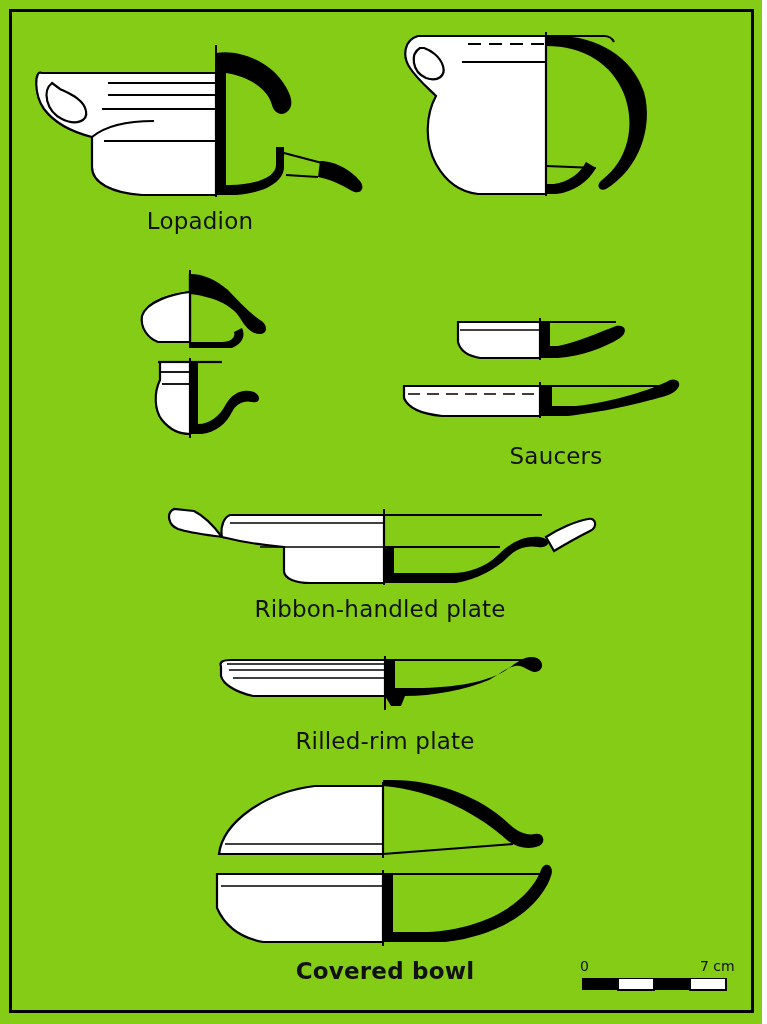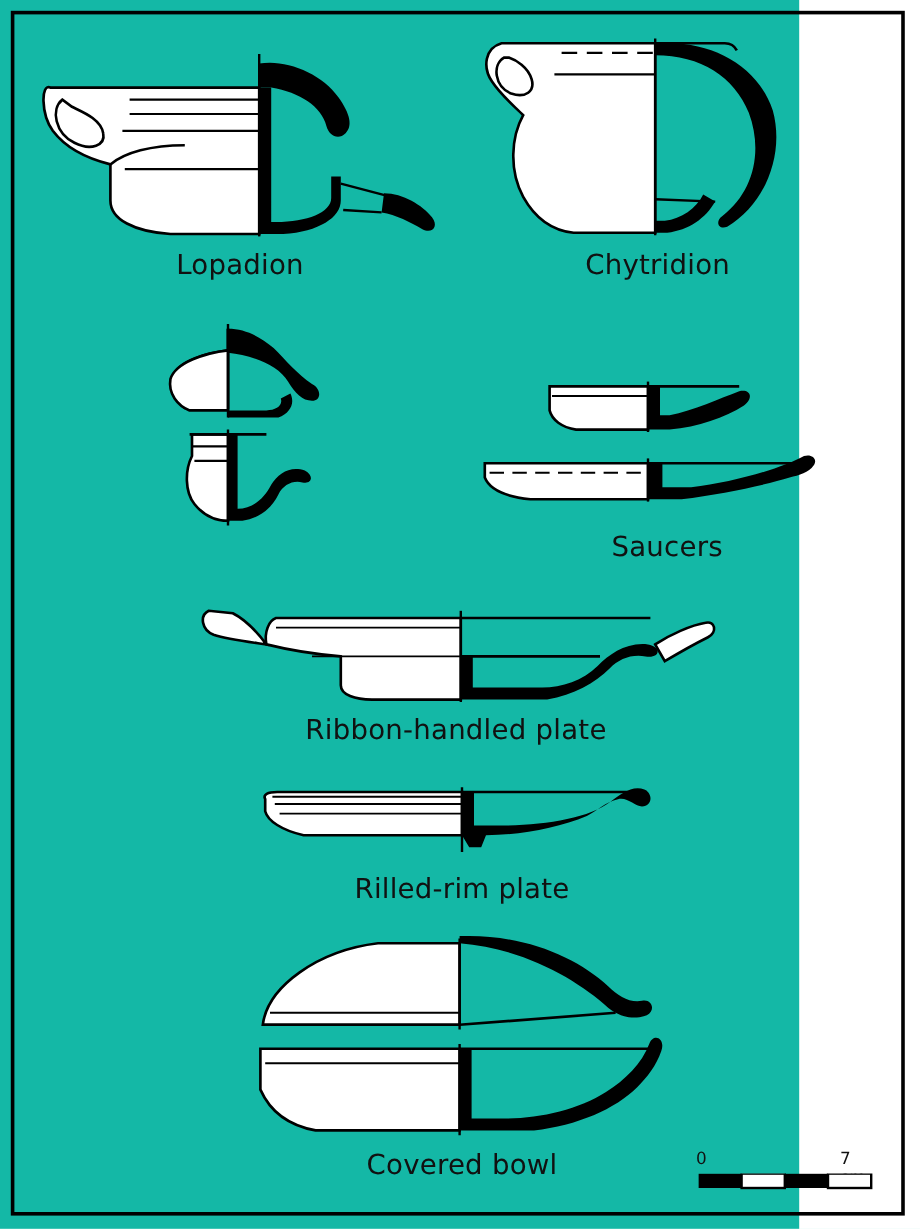--- a/index.html
+++ b/index.html
@@ -8,23 +8,23 @@
     background: #ffffff;
   }
   body {
     width: 767px;
     height: 1024px;
     font-family: "DejaVu Sans", sans-serif;
     overflow: hidden;
   }
   #plate {
     position: relative;
-    width: 666px;
+    width: 762px;
     height: 1024px;
-    background: #14b8a6;
+    background: #84cc16;
   }
   .frame {
     position: absolute;
     left: 9px;
     top: 9px;
     width: 745px;
     height: 1004px;
     border: 3px solid #000000;
     box-sizing: border-box;
   }
@@ -109,21 +109,20 @@
                L188,140 C182,152 170,160 156,162 L148,162 Z" fill="#000000"></path>
       <path d="M148,144 L198,146" fill="none" stroke="#000000" stroke-width="2"></path>
 
       <path d="M148,14 L148,24 C186,24 214,42 226,72 C238,104 230,138 204,158
                C198,162 200,170 208,167 C240,148 256,106 246,70
                C234,34 198,14 160,14 Z" fill="#000000"></path>
 
       <path d="M148,14 L206,14 C210,14 214,16 216,20" fill="none" stroke="#000000" stroke-width="2.2"></path>
     </svg>
   </div>
-  <div class="caption" style="left:398px; top:208px; width:300px;">Chytridion</div>
 
   <div class="fig" style="left:128px; top:262px; width:200px; height:180px;">
     <svg width="200" height="180" viewBox="0 0 200 180">
 
       <path d="M62,12 L62,30 C46,32 20,38 16,52 C14,62 18,72 26,78 L62,78 L62,12
                M62,30 L62,78" fill="#ffffff" stroke="#000000" stroke-width="2.2"></path>
       <path d="M62,12 L62,30 C44,32 18,40 14,54 C12,66 20,76 30,80 L62,80 Z" fill="#ffffff" stroke="#000000" stroke-width="2.2"></path>
 
       <path d="M62,8 L62,86" fill="none" stroke="#000000" stroke-width="2"></path>
 
@@ -235,21 +234,21 @@
 
       <path d="M188,92 L188,168" fill="none" stroke="#000000" stroke-width="2"></path>
 
       <path d="M188,96 L188,164 L250,164 C286,160 318,146 336,128
                C344,120 352,110 356,98 C360,88 350,82 346,92
                C340,108 326,122 310,132 C288,146 256,154 228,154
                L198,154 L198,96 Z" fill="#000000"></path>
       <path d="M188,96 L352,96" fill="none" stroke="#000000" stroke-width="2.2"></path>
     </svg>
   </div>
-  <div class="caption" style="left:195px; top:958px; width:380px;">Covered bowl</div>
+  <div class="caption" style="left:195px; top:958px; width:380px;font-weight:bold;">Covered bowl</div>
 
   <div class="scale-labels" style="left:580px; top:958px;">0</div>
   <div class="scale-labels" style="left:700px; top:958px;">7 cm</div>
   <div class="scalebar" style="left:582px; top:978px;">
     <svg width="150" height="16" viewBox="0 0 150 16">
       <rect x="0" y="0" width="36" height="12" fill="#000000"></rect>
       <rect x="36" y="0" width="36" height="12" fill="#ffffff" stroke="#000000" stroke-width="2"></rect>
       <rect x="72" y="0" width="36" height="12" fill="#000000"></rect>
       <rect x="108" y="0" width="36" height="12" fill="#ffffff" stroke="#000000" stroke-width="2"></rect>
     </svg>

